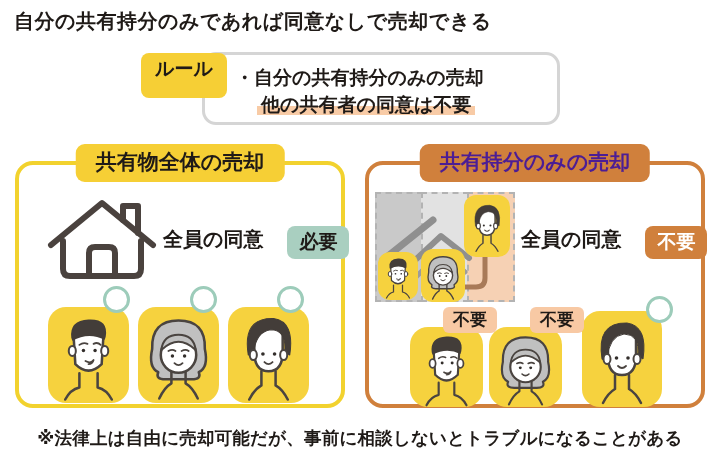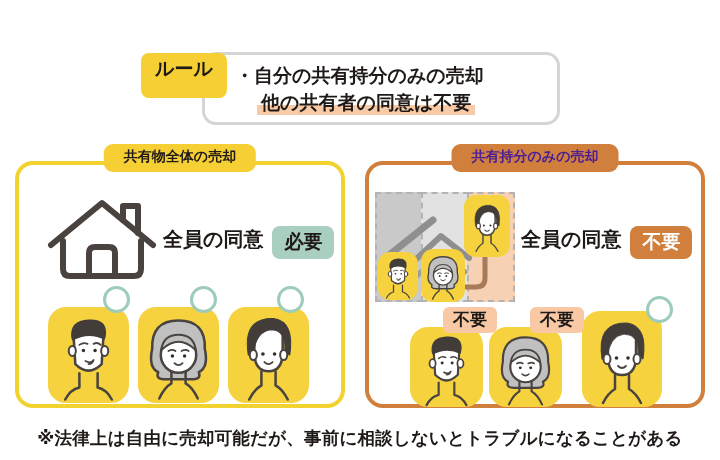--- a/index.html
+++ b/index.html
@@ -5,37 +5,37 @@
   * { margin:0; padding:0; box-sizing:border-box; }
   html,body { background:#fff; }
   body { font-family:"Liberation Sans","DejaVu Sans",sans-serif; color:#1f1a17; }
   .stage { position:relative; width:720px; height:460px; background:#fff; overflow:hidden; }
 
   .title { position:absolute; left:14px; top:8px; font-size:20px; font-weight:bold; letter-spacing:.5px; }
 
   
   .rule-box { position:absolute; left:202px; top:52px; width:358px; height:73px;
     background:#fff; border:3px solid #d5d5d5; border-radius:14px; padding:9px 10px 0 30px;
-    font-size:19px; font-weight:bold; line-height:27px;font-family:Liberation Mono, monospace; }
+    font-size:19px; font-weight:bold; line-height:27px; }
   .rule-line2 { margin-left:22px; }
   .hl { background:linear-gradient(transparent 55%, #f8cba6 55%); padding:0 4px; }
   .rule-badge { position:absolute; left:141px; top:53px; background:#f6cf35; border-radius:8px;
     padding:3px 14px 16px; font-size:19px; font-weight:bold; z-index:2; }
 
   
   .panel { position:absolute; top:161px; height:247px; background:#fff; border-radius:18px; }
   .panel-left  { left:15px;  width:330px; border:4px solid #f2d22e; }
   .panel-right { left:365px; width:340px; border:4px solid #d0803c; }
   .panel-header { position:absolute; top:-21px; left:50%; transform:translateX(-50%);
-    white-space:nowrap; font-size:14px; font-weight:bold; border-radius:9px; padding:4px 20px 6px; z-index:2; }
+    white-space:nowrap; font-size:21px; font-weight:bold; border-radius:9px; padding:4px 20px 6px; z-index:2; }
   .panel-left  .panel-header { background:#f6cf35; color:#1f1a17; }
   .panel-right .panel-header { background:#d0803c; color:#4c1d95; }
 
   .consent-row { position:absolute; display:flex; font-size:20px; font-weight:bold; white-space:nowrap; }
-  .badge { display:inline-block; border-radius:8px; padding:3px 12px 4px; font-size:19px; font-weight:bold; margin-left:9px; }
+  .badge { display:inline-block; border-radius:8px; padding:3px 12px 4px; font-size:19px; font-weight:bold; margin-left:24px; }
   .badge-need  { background:#a9cfc0; color:#1f1a17; }
   .badge-noneed{ background:#d0803c; color:#fff; }
   .mini-badge { position:absolute; background:#f8c9a4; color:#1f1a17; font-size:17px; font-weight:bold;
     border-radius:6px; padding:1px 10px 2px; z-index:3; }
 
   .avatar-card { position:absolute; background:#f6d23e; border-radius:18px; overflow:hidden; }
   .avatar-card svg { display:block; width:100%; height:100%; }
   .ring { position:absolute; width:27px; height:27px; border:3px solid #9dccba; border-radius:50%; background:#fff; z-index:2; }
 
   
@@ -85,20 +85,21 @@
       <ellipse cx="55" cy="46" rx="3.5" ry="5" fill="#fff" stroke="#4a4440" stroke-width="2"></ellipse>
       <circle cx="34.5" cy="45" r="1.8" fill="#332e2b"></circle>
       <circle cx="46" cy="45" r="1.8" fill="#332e2b"></circle>
       <path d="M36,53 q4,4 8,0" fill="none" stroke="#4a4440" stroke-width="1.8"></path>
     </g>
   </defs>
 </svg>
 
 <div class="stage">
 
+  <div class="title">自分の共有持分のみであれば同意なしで売却できる</div>
 
   <div class="rule-badge">ルール</div>
   <div class="rule-box">
     <div>・自分の共有持分のみの売却</div>
     <div class="rule-line2"><span class="hl">他の共有者の同意は不要</span></div>
   </div>
 
   <div class="panel panel-left">
     <div class="panel-header">共有物全体の売却</div>
 

